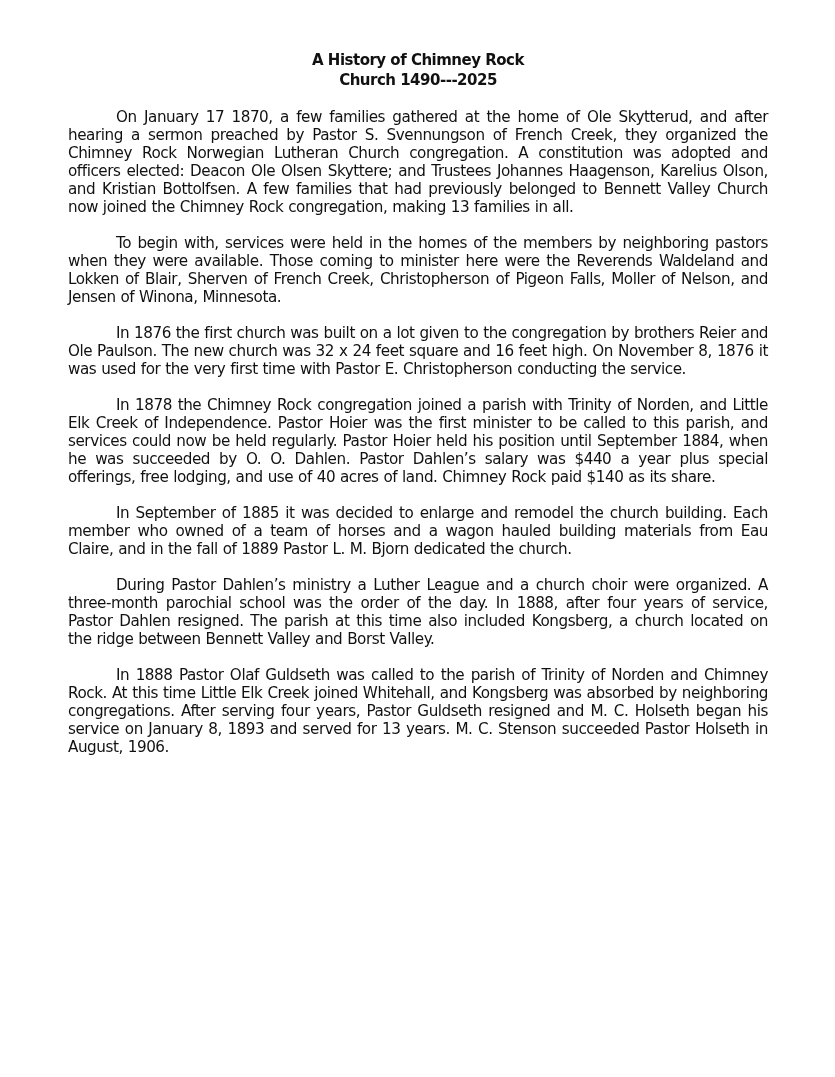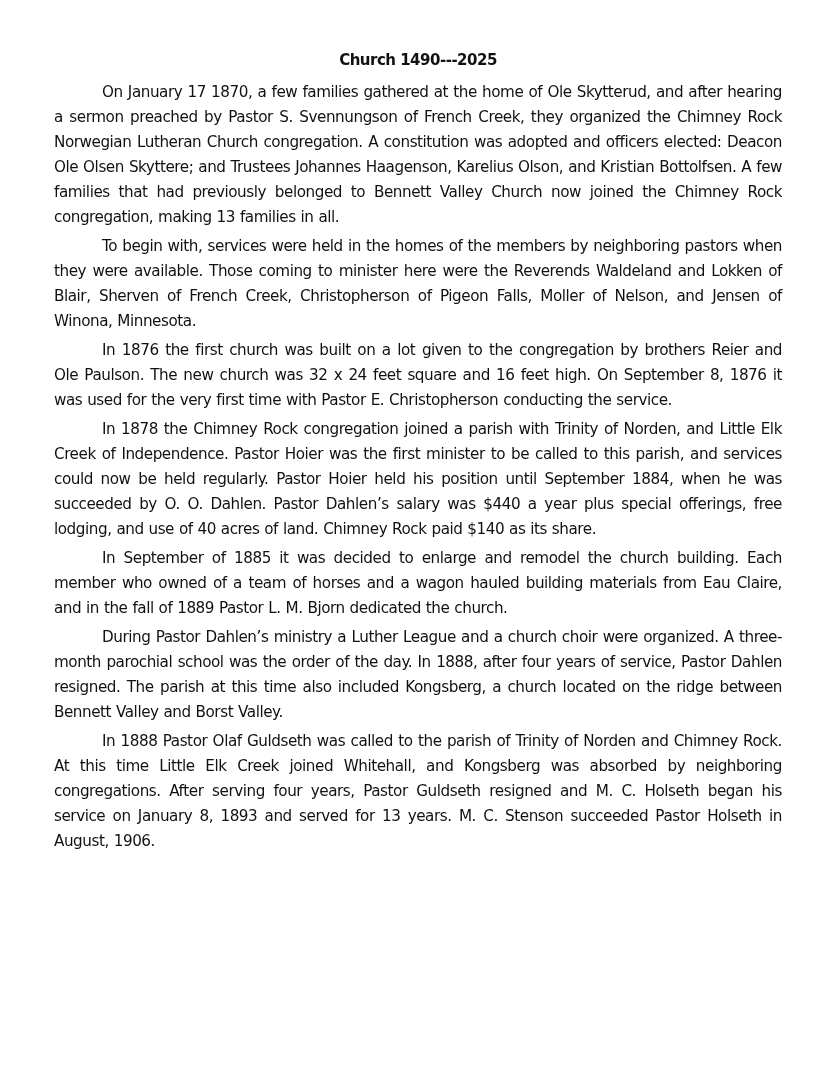--- a/index.html
+++ b/index.html
@@ -26,39 +26,40 @@
       font-weight: bold;
       font-size: 15px;
       line-height: 20px;
       margin: 0 0 10px 0;
       letter-spacing: -0.5px;
     }
     .title .line {
       display: block;
     }
     .body-text p {
-      margin: 4px;
+      margin: 18px;
       font-family: "DejaVu Sans", sans-serif;
       font-size: 15.2px;
-      line-height: 25px;
+      line-height: 18px;
       text-align: justify;
       text-indent: 48px;
       letter-spacing: -0.45px;
       word-spacing: 0.5px;
     }
   </style>
 </head>
 <body>
 
 <div class="page">
   <h1 class="title">
+    <span class="line">A History of Chimney Rock</span>
     <span class="line">Church 1490---2025</span>
   </h1>
   <div class="body-text">
     <p>On January 17 1870, a few families gathered at the home of Ole Skytterud, and after hearing a sermon preached by Pastor S. Svennungson of French Creek, they organized the Chimney Rock Norwegian Lutheran Church congregation.  A constitution was adopted and officers elected: Deacon Ole Olsen Skyttere; and Trustees Johannes Haagenson, Karelius Olson, and Kristian Bottolfsen.  A few families that had previously belonged to Bennett Valley Church now joined the Chimney Rock congregation, making 13 families in all.</p>
     <p>To begin with, services were held in the homes of the members by neighboring pastors when they were available.  Those coming to minister here were the Reverends Waldeland and Lokken of Blair, Sherven of French Creek, Christopherson of Pigeon Falls, Moller of Nelson, and Jensen of Winona, Minnesota.</p>
-    <p>In 1876 the first church was built on a lot given to the congregation by brothers Reier and Ole Paulson. The new church was 32 x 24 feet square and 16 feet high.  On September 8, 1876 it was used for the very first time with Pastor E. Christopherson conducting the service.</p>
+    <p>In 1876 the first church was built on a lot given to the congregation by brothers Reier and Ole Paulson. The new church was 32 x 24 feet square and 16 feet high.  On November 8, 1876 it was used for the very first time with Pastor E. Christopherson conducting the service.</p>
     <p>In 1878 the Chimney Rock congregation joined a parish with Trinity of Norden, and Little Elk Creek of Independence.  Pastor Hoier was the first minister to be called to this parish, and services could now be held regularly.  Pastor Hoier held his position until September 1884, when he was succeeded by O. O. Dahlen.  Pastor Dahlen’s salary was $440 a year plus special offerings, free lodging, and use of 40 acres of land.  Chimney Rock paid $140 as its share.</p>
     <p>In September of 1885 it was decided to enlarge and remodel the church building.  Each member who owned of a team of horses and a wagon hauled building materials from Eau Claire, and in the fall of 1889 Pastor L. M. Bjorn dedicated the church.</p>
     <p>During Pastor Dahlen’s ministry a Luther League and a church choir were organized.  A three-month parochial school was the order of the day.  In 1888, after four years of service, Pastor Dahlen resigned.  The parish at this time also included Kongsberg, a church located on the ridge between Bennett Valley and Borst Valley.</p>
     <p>In 1888 Pastor Olaf Guldseth was called to the parish of Trinity of Norden and Chimney Rock.  At this time Little Elk Creek joined Whitehall, and Kongsberg was absorbed by neighboring congregations.  After serving four years, Pastor Guldseth resigned and M. C. Holseth began his service on January 8, 1893 and served for 13 years.  M. C. Stenson succeeded Pastor Holseth in August, 1906.</p>
   </div>
 </div>
 
 </body></html>

